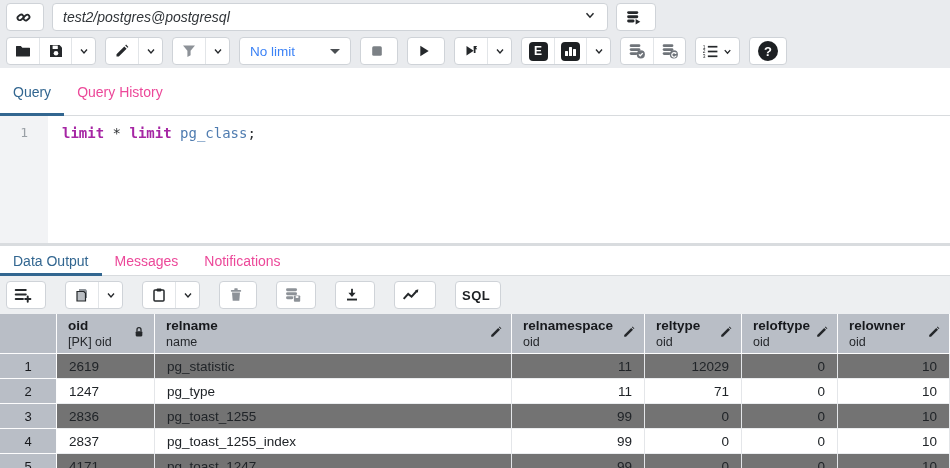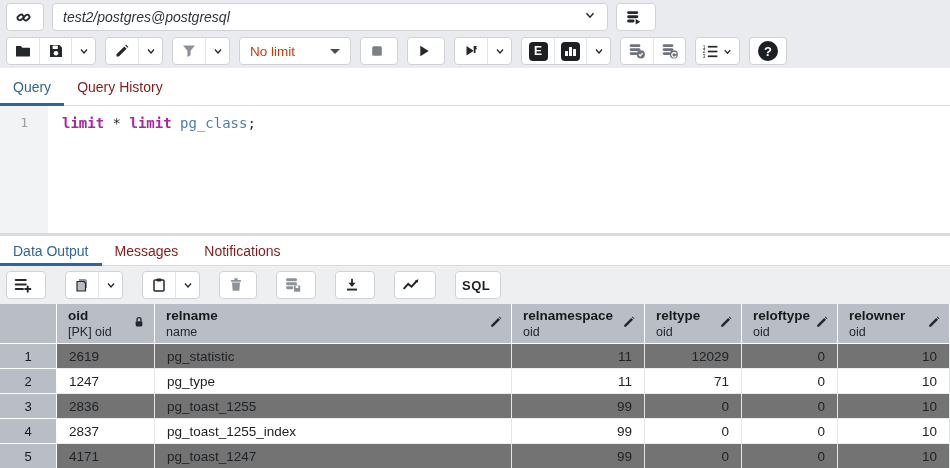--- a/index.html
+++ b/index.html
@@ -17,31 +17,31 @@
   .ic.dim { color:#8d9298; }
 
   
   .topbar { display:flex; align-items:center; gap:8px; height:34px; padding:0 6px; background:#e9ebee; }
   .conn-select { display:flex; align-items:center; justify-content:space-between; width:556px; height:28px; padding:0 10px; background:#fff; border:1px solid #cfd3d8; border-radius:4px; cursor:pointer;font-style:italic; }
   .conn-select .val { font-size:14px; color:#303438; }
 
   
   .toolbar { display:flex; align-items:center; gap:9px; height:34px; padding:0 6px; background:#e9ebee; }
   .limit-select { display:flex; align-items:center; justify-content:space-between; width:112px; height:28px; padding:0 10px; background:#fff; border:1px solid #cfd3d8; border-radius:4px; cursor:pointer; }
-  .limit-select .val { font-size:13.5px; color:#c2410c; }
+  .limit-select .val { font-size:13.5px; color:#3b82f6; }
   .tri-down { width:0; height:0; border-left:5px solid transparent; border-right:5px solid transparent; border-top:5.5px solid #4a4e52; }
   .badge { display:flex; align-items:center; justify-content:center; width:19px; height:19px; border-radius:4px; background:#1d2023; color:#fff; font-weight:bold; font-size:12px; }
   .badge .bars { display:flex; align-items:flex-end; gap:1.5px; height:10px; }
   .badge .bars i { width:2.5px; background:#fff; border-radius:0.5px; }
   .help-btn { display:flex; align-items:center; justify-content:center; width:38px; height:28px; background:#fff; border:1px solid #cfd3d8; border-radius:4px; cursor:pointer; }
   .help-circle { display:flex; align-items:center; justify-content:center; width:20px; height:20px; border-radius:50%; background:#1d2023; color:#fff; font-weight:bold; font-size:13px; }
 
   
-  .qtabs { display:flex; align-items:stretch; height:38px; background:#fff; border-bottom:1px solid #d8dbde;text-align:right; }
-  .tab { position:relative; display:flex; align-items:center; padding:0 13px; font-size:14px; color:#7f1d1d; cursor:pointer; }
+  .qtabs { display:flex; align-items:stretch; height:48px; background:#fff; border-bottom:1px solid #d8dbde;text-align:right; }
+  .tab { position:relative; display:flex; align-items:center; padding:0 13px; font-size:14px; color:#ec4899; cursor:pointer; }
   .tab.active { color:#326690; }
   .tab.active::after { content:""; position:absolute; left:0; right:0; bottom:-1px; height:3px; background:#326690; }
 
   
   .editor { display:flex; height:127px; background:#fff; }
   .gutter { width:48px; background:#f2f3f5; padding:7px 20px 0 0; text-align:right; }
   .gutter .ln { font-family:"DejaVu Sans Mono", monospace; font-size:13px; color:#9aa0a6; line-height:20px; }
   .code { flex:1; padding:7px 0 0 14px; font-family:"DejaVu Sans Mono", monospace; font-size:14px; line-height:20px; white-space:pre; }
   .tok-kw { color:#a626a4; font-weight:bold; }
   .tok-plain { color:#2b2e31; }

